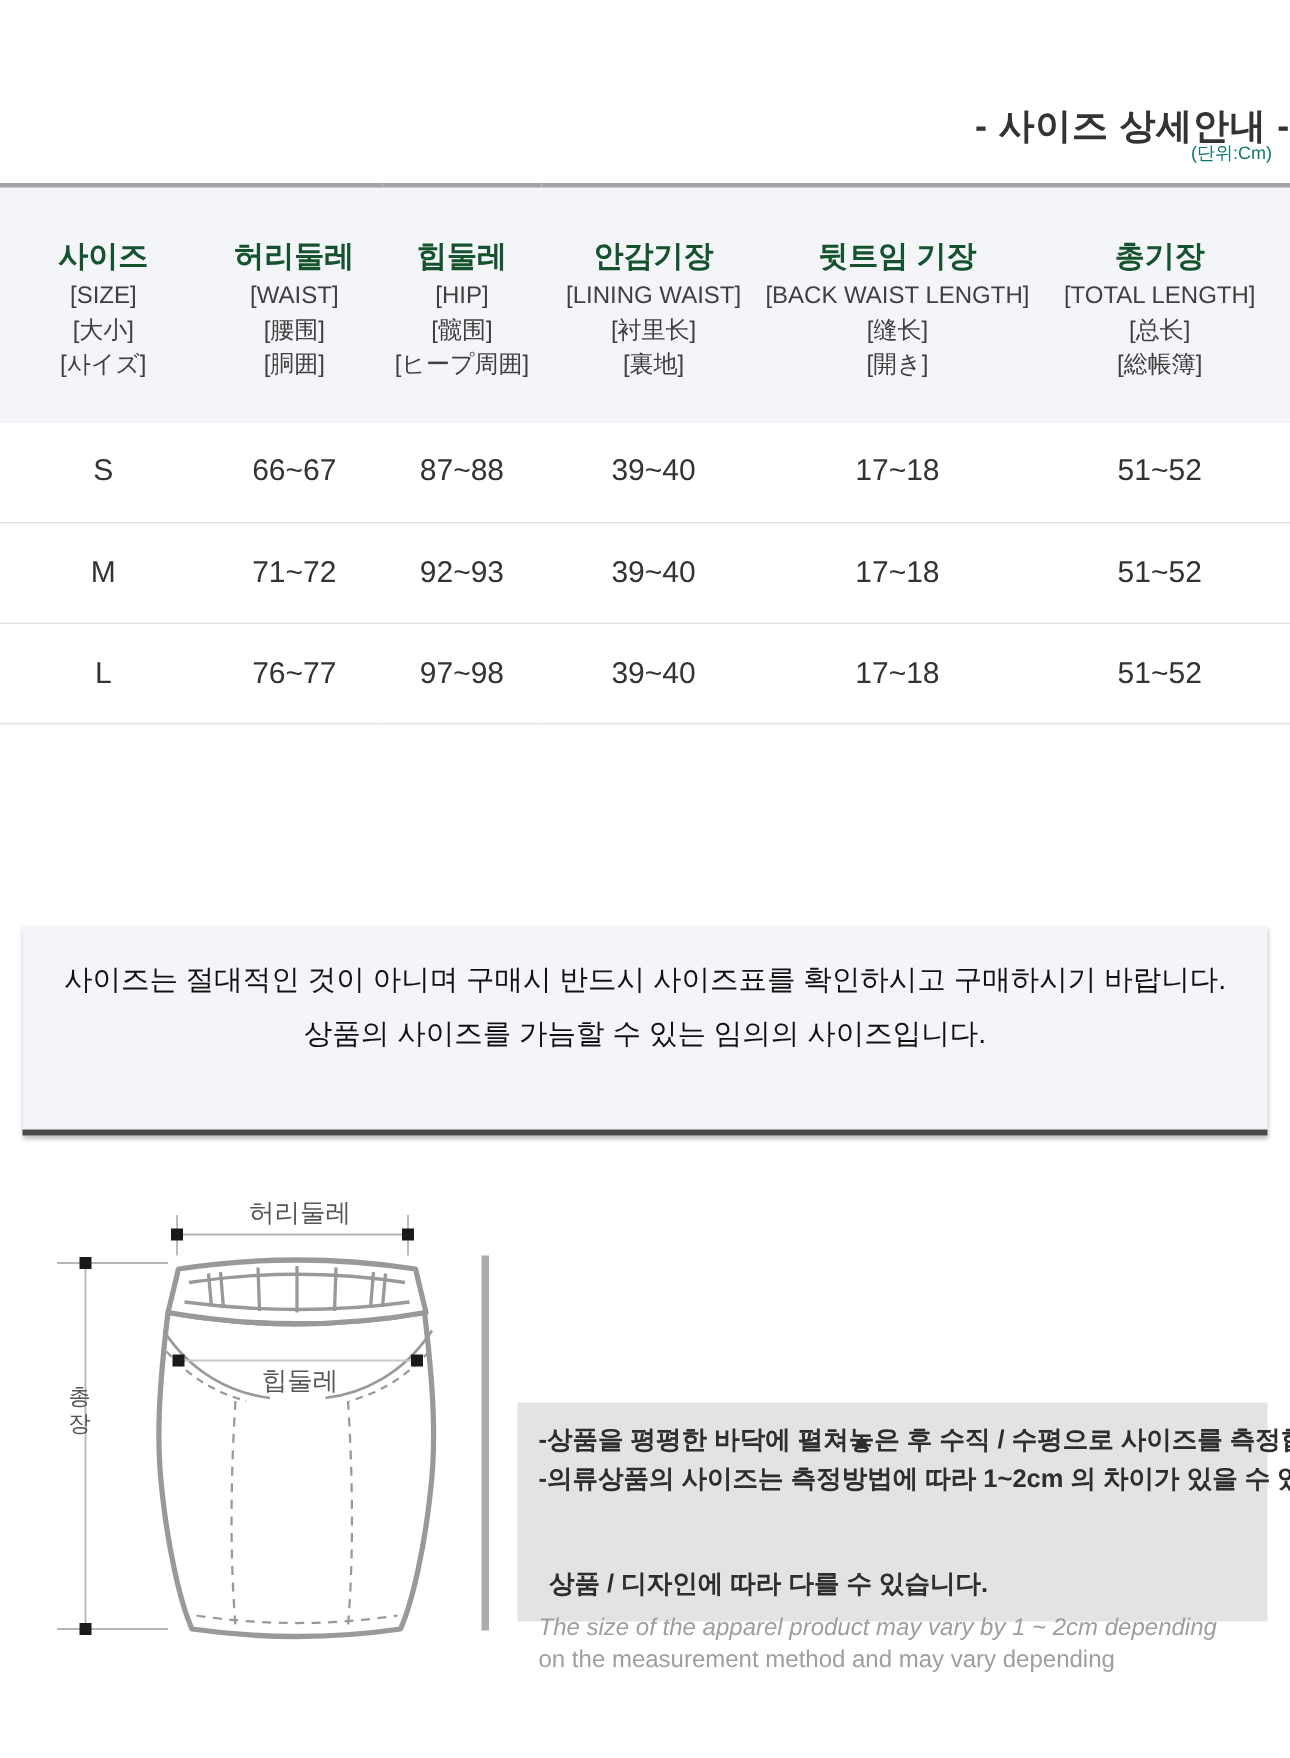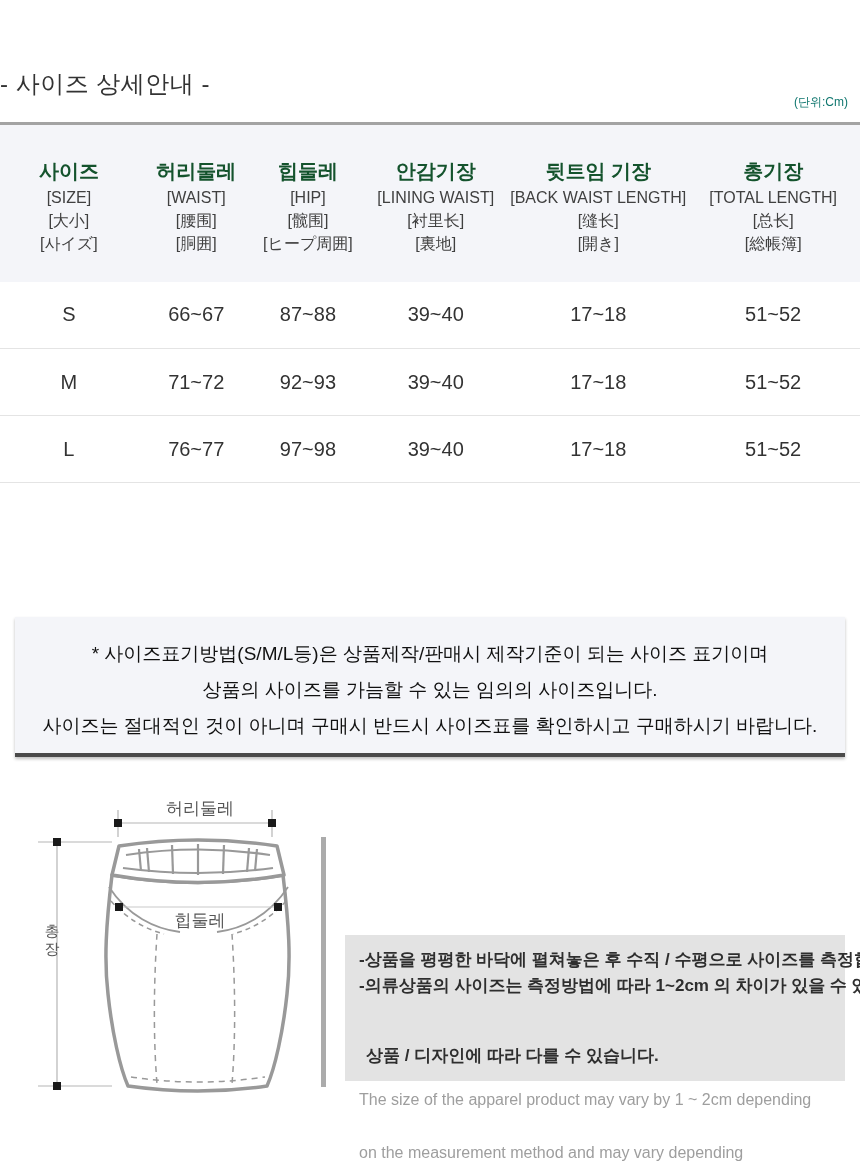--- a/index.html
+++ b/index.html
@@ -9,25 +9,26 @@
     position: relative;
     width: 860px;
     height: 1172px;
     margin: 0 auto;
     background: #ffffff;
     overflow: hidden;
   }
   .title {
     position: absolute;
     top: 68px; left: 0; width: 100%;
-    text-align: left;
+    text-align: right;
     font-size: 24px;
-    font-weight: normal;
+    font-weight: bold;
     color: #333333;
     letter-spacing: 0.5px;
+    padding-left: 37px;
   }
   .unit {
     position: absolute;
     top: 94px; right: 12px;
     font-size: 12px;
     color: #0f766e;
   }
   
   .size-table {
     position: absolute;
@@ -79,22 +80,22 @@
   
   .info {
     position: absolute;
     left: 345px; top: 935px;
     width: 500px; height: 146px;
     background: #e3e3e3;
     padding: 12px 14px 0 14px;
   }
   .info .ko { font-size: 17px; font-weight: bold; color: #2e2e2e; line-height: 26px; white-space: nowrap; }
   .info .ko.indent { padding-left: 7px; margin-top: 44px; }
-  .info .en { font-size: 16px; color: #9e9e9e; line-height: 21px; white-space: nowrap; margin-top: 32px; }
-  .info .en.first { margin-top: 20px; }
+  .info .en { font-size: 16px; color: #9e9e9e; line-height: 21px; white-space: nowrap; }
+  .info .en.first { margin-top: 6px; font-style: italic; }
 </style>
 </head>
 <body>
 
 <div class="page">
 
   <div class="title">- 사이즈 상세안내 -</div>
   <div class="unit">(단위:Cm)</div>
 
   <table class="size-table">
@@ -168,23 +169,22 @@
         <td>76~77</td>
         <td>97~98</td>
         <td>39~40</td>
         <td>17~18</td>
         <td>51~52</td>
       </tr>
     </tbody>
   </table>
 
   <div class="notice">
-    <div>* 사이즈표기방법(S/M/L등)은 상품제작/판매시 제작기준이 되는 사이즈 표기이며</div>
+    <div>사이즈는 절대적인 것이 아니며 구매시 반드시 사이즈표를 확인하시고 구매하시기 바랍니다.</div>
     <div>상품의 사이즈를 가늠할 수 있는 임의의 사이즈입니다.</div>
-    <div>사이즈는 절대적인 것이 아니며 구매시 반드시 사이즈표를 확인하시고 구매하시기 바랍니다.</div>
   </div>
 
   <div class="diagram">
     <svg width="340" height="330" viewBox="0 0 340 330">
 
       <line x1="98" y1="43" x2="252" y2="43" stroke="#b5b5b5" stroke-width="1.2"></line>
       <line x1="98" y1="30" x2="98" y2="57" stroke="#b5b5b5" stroke-width="1.2"></line>
       <line x1="252" y1="30" x2="252" y2="57" stroke="#b5b5b5" stroke-width="1.2"></line>
       <rect x="94" y="39" width="8" height="8" fill="#1a1a1a"></rect>
       <rect x="248" y="39" width="8" height="8" fill="#1a1a1a"></rect>

